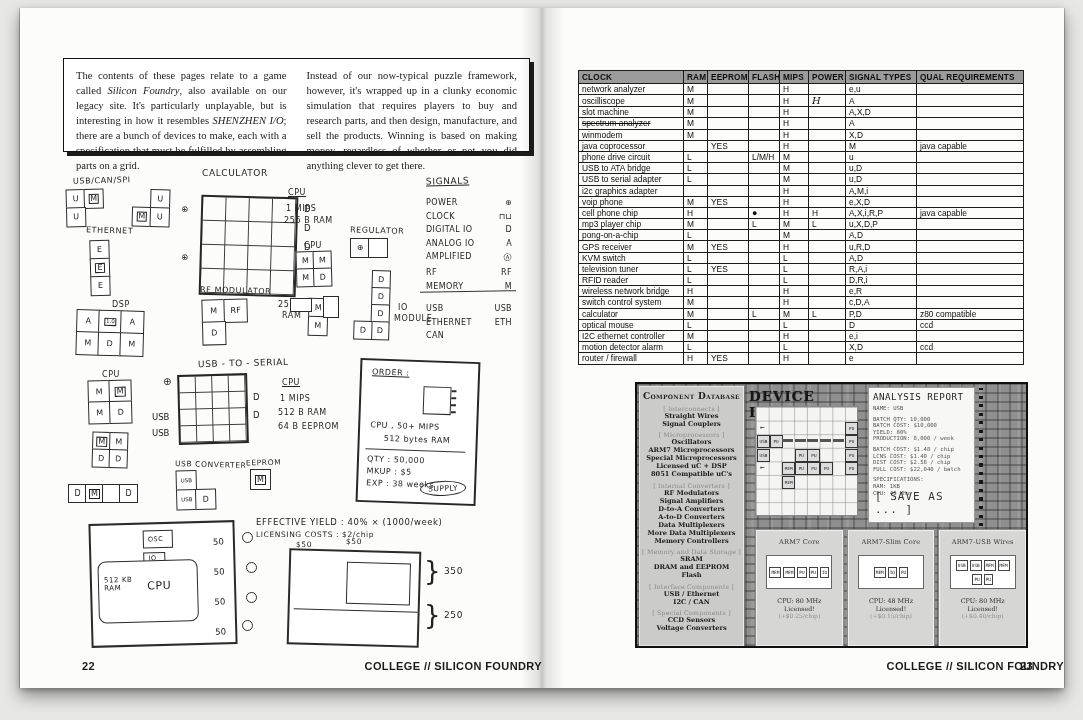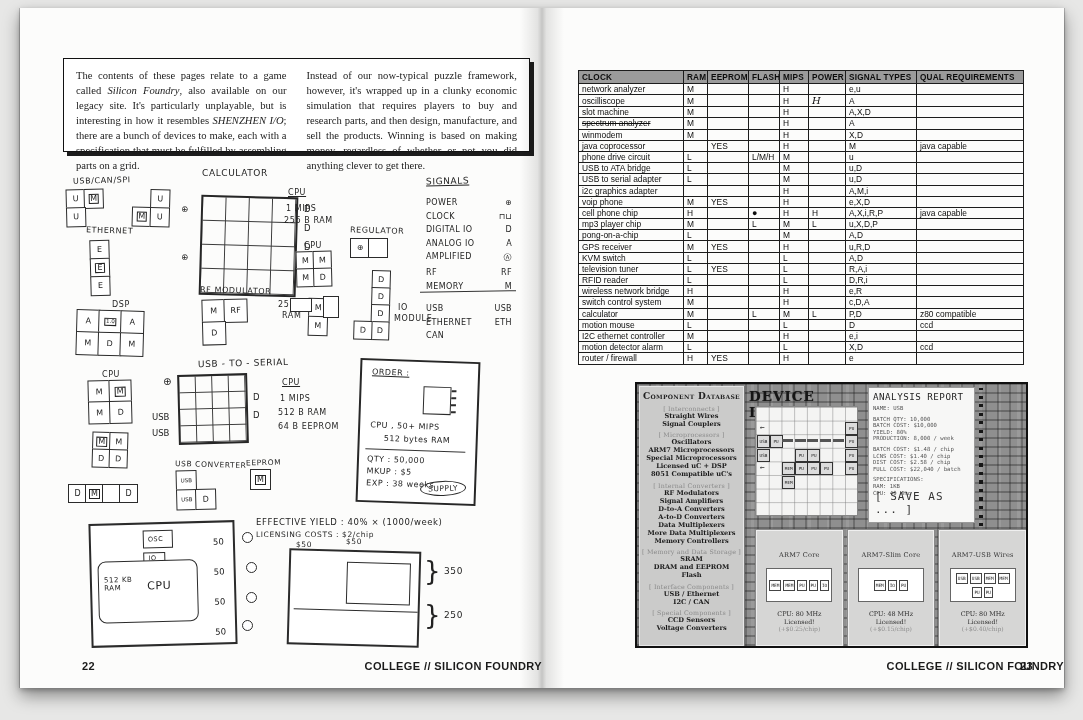--- a/index.html
+++ b/index.html
@@ -87,21 +87,21 @@
     font-family:"DejaVu Sans Mono",monospace;color:#333;}
   .antitle{font-size:9.2px;color:#222;letter-spacing:.5px;margin-bottom:3px;}
   .anline{font-size:5.6px;line-height:6.6px;white-space:nowrap;color:#555;}
   .anline.sp{height:4px;}
   .ansave{position:absolute;left:6px;bottom:6px;font-size:11px;letter-spacing:1px;color:#333;}
   .dots{position:absolute;left:342px;top:4px;width:4px;height:138px;
     background:repeating-linear-gradient(0deg,#161616 0 3px,transparent 3px 8.5px);}
   .cards{position:absolute;left:119px;top:146px;width:270px;height:116px;display:flex;gap:5px;}
   .card{flex:1;background:#d6d6d5;border:1px solid #efefef;box-shadow:0 0 0 1px #8a8a8a;
     text-align:center;position:relative;overflow:hidden;}
-  .cardtitle{font-family:"DejaVu Serif",serif;font-size:6.6px;color:#333;margin-top:20px;letter-spacing:.2px;}
+  .cardtitle{font-family:"DejaVu Serif",serif;font-size:6.6px;color:#333;margin-top:7px;letter-spacing:.2px;}
   .carddiag{margin:9px auto 0;width:66px;min-height:34px;background:#fff;border:1px solid #666;
     display:flex;flex-wrap:wrap;align-items:center;justify-content:center;gap:2px;padding:3px 2px;box-sizing:border-box;}
   .carddiag span{border:1px solid #444;font-size:4.4px;font-family:"DejaVu Sans Mono",monospace;
     padding:2px 1px;color:#222;background:#fdfdfd;}
   .cardcpu{font-family:"DejaVu Serif",serif;font-size:6.4px;color:#2e2e2e;margin-top:8px;}
   .cardlic{font-family:"DejaVu Serif",serif;font-size:6.2px;color:#2e2e2e;}
   .cardroy{font-family:"DejaVu Serif",serif;font-size:6px;color:#8e8e8e;}
 
   
   .foot{position:absolute;top:652px;font-weight:700;font-size:11px;letter-spacing:.4px;color:#1a1a1a;}
@@ -679,21 +679,21 @@
             <td>calculator</td>
             <td class="c">M</td>
             <td class="c"></td>
             <td class="c">L</td>
             <td class="c">M</td>
             <td class="c">L</td>
             <td>P,D</td>
             <td>z80 compatible</td>
           </tr>
           <tr>
-            <td>motion mouse</td>
+            <td>optical mouse</td>
             <td class="c">L</td>
             <td class="c"></td>
             <td class="c"></td>
             <td class="c">L</td>
             <td class="c"></td>
             <td>D</td>
             <td>ccd</td>
           </tr>
           <tr>
             <td>I2C ethernet controller</td>

